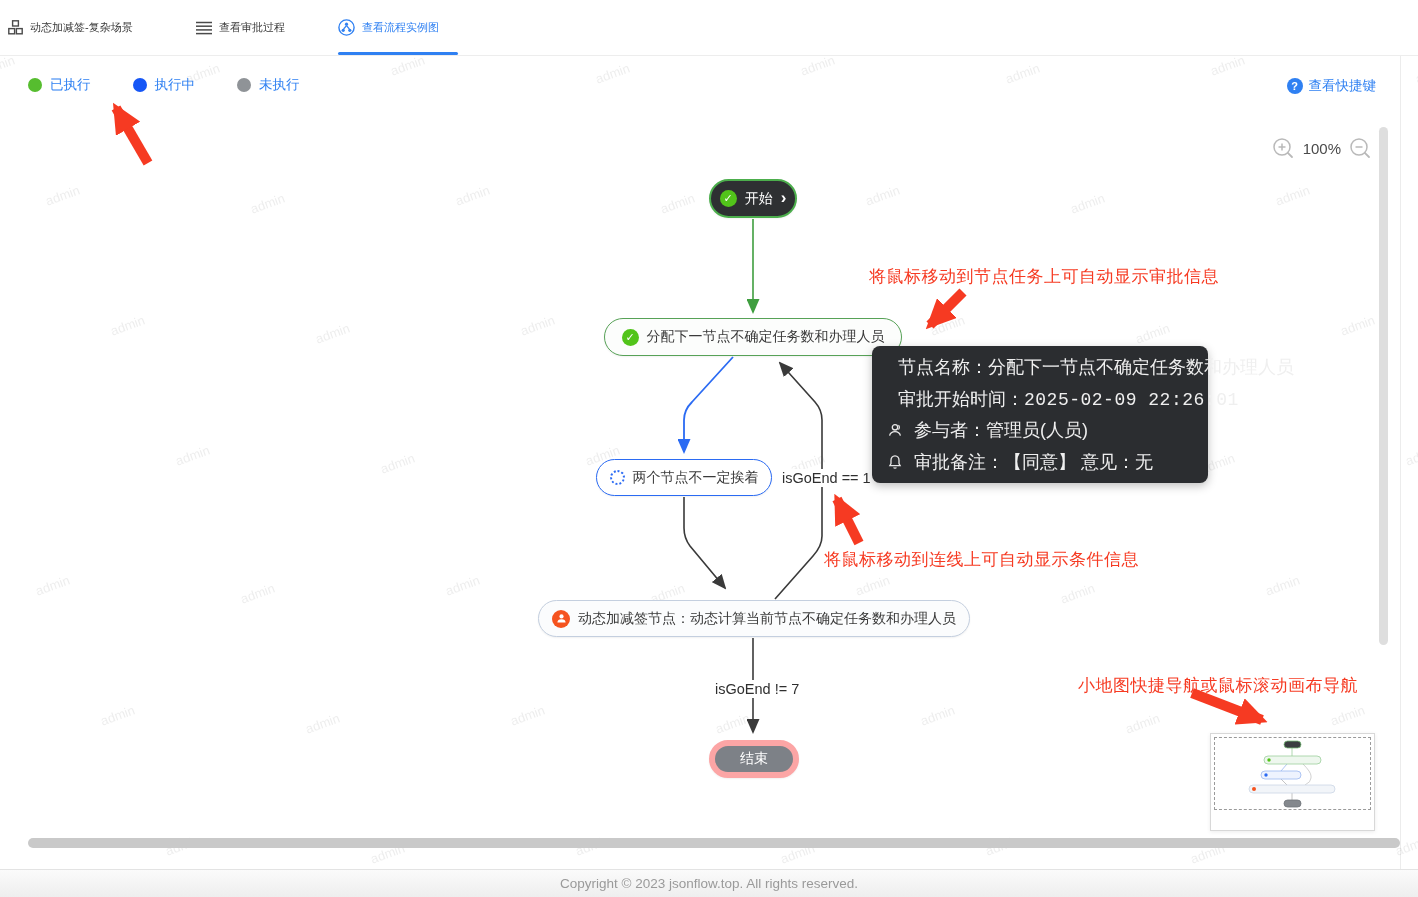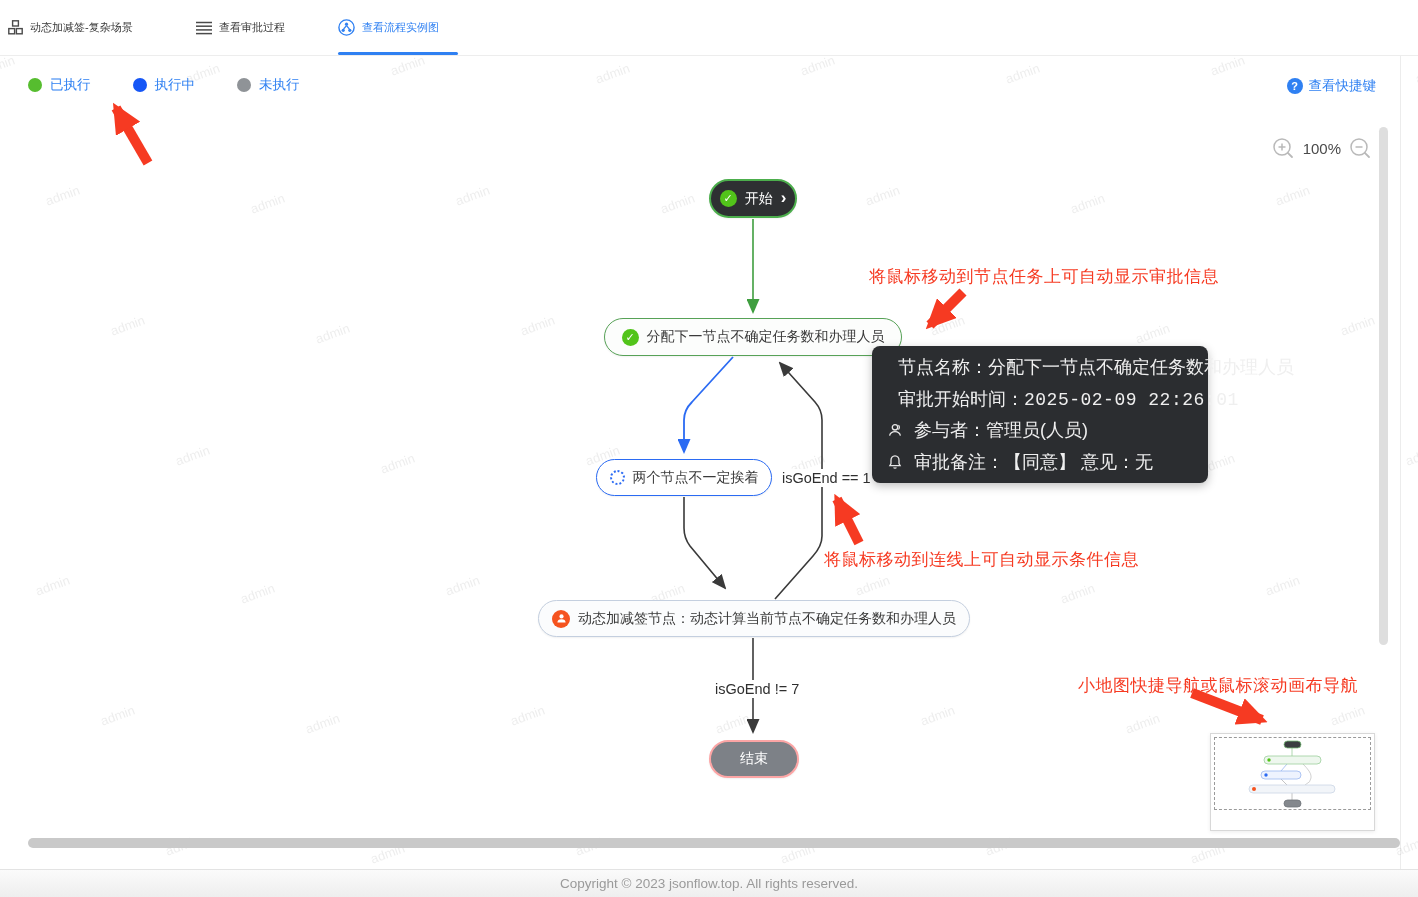--- a/index.html
+++ b/index.html
@@ -35,21 +35,21 @@
 
   
   .node { position:absolute; display:flex; align-items:center; justify-content:center; gap:8px;
     border-radius:20px; font-size:14px; color:#3a3a3a; z-index:4; background:#fcfdfc;
     box-shadow:0 1px 2px rgba(0,0,0,0.06); cursor:pointer; white-space:nowrap; }
   .node-start { left:709px; top:179px; width:88px; height:39px; background:#2e3032;
     border:2px solid #4cae4c; color:#fff; }
   .node-task1 { left:604px; top:318px; width:298px; height:38px; border:1.5px solid #57a257; }
   .node-task2 { left:596px; top:459px; width:176px; height:37px; background:#fff; border:1.5px solid #2b6bf3; }
   .node-task3 { left:538px; top:600px; width:432px; height:37px; background:#fbfcfd; border:1px solid #c4cfdf; }
-  .node-end { left:709px; top:740px; width:90px; height:38px; background:#7d8187; border:2px solid #fca5a5;
+  .node-end { left:709px; top:740px; width:90px; height:38px; background:#7d8187; border:6px solid #fca5a5;
     color:#fff; }
   .chk { width:17px; height:17px; border-radius:50%; background:#52c41a; color:#fff; font-size:11px;
     display:flex; align-items:center; justify-content:center; flex:0 0 auto; }
   .chev { color:#fff; font-size:17px; font-weight:bold; line-height:1; margin-top:-2px; }
   .spinner { width:15px; height:15px; border-radius:50%; border:2.2px dotted #2b6bf3; flex:0 0 auto; }
   .orangeicon { width:18px; height:18px; border-radius:50%; background:#f5531f; display:flex;
     align-items:center; justify-content:center; flex:0 0 auto; }
 
   .edge-label { position:absolute; background:#fff; color:#2f2f2f; font-size:14.5px; z-index:5;
     padding:1px 3px; white-space:nowrap; }

